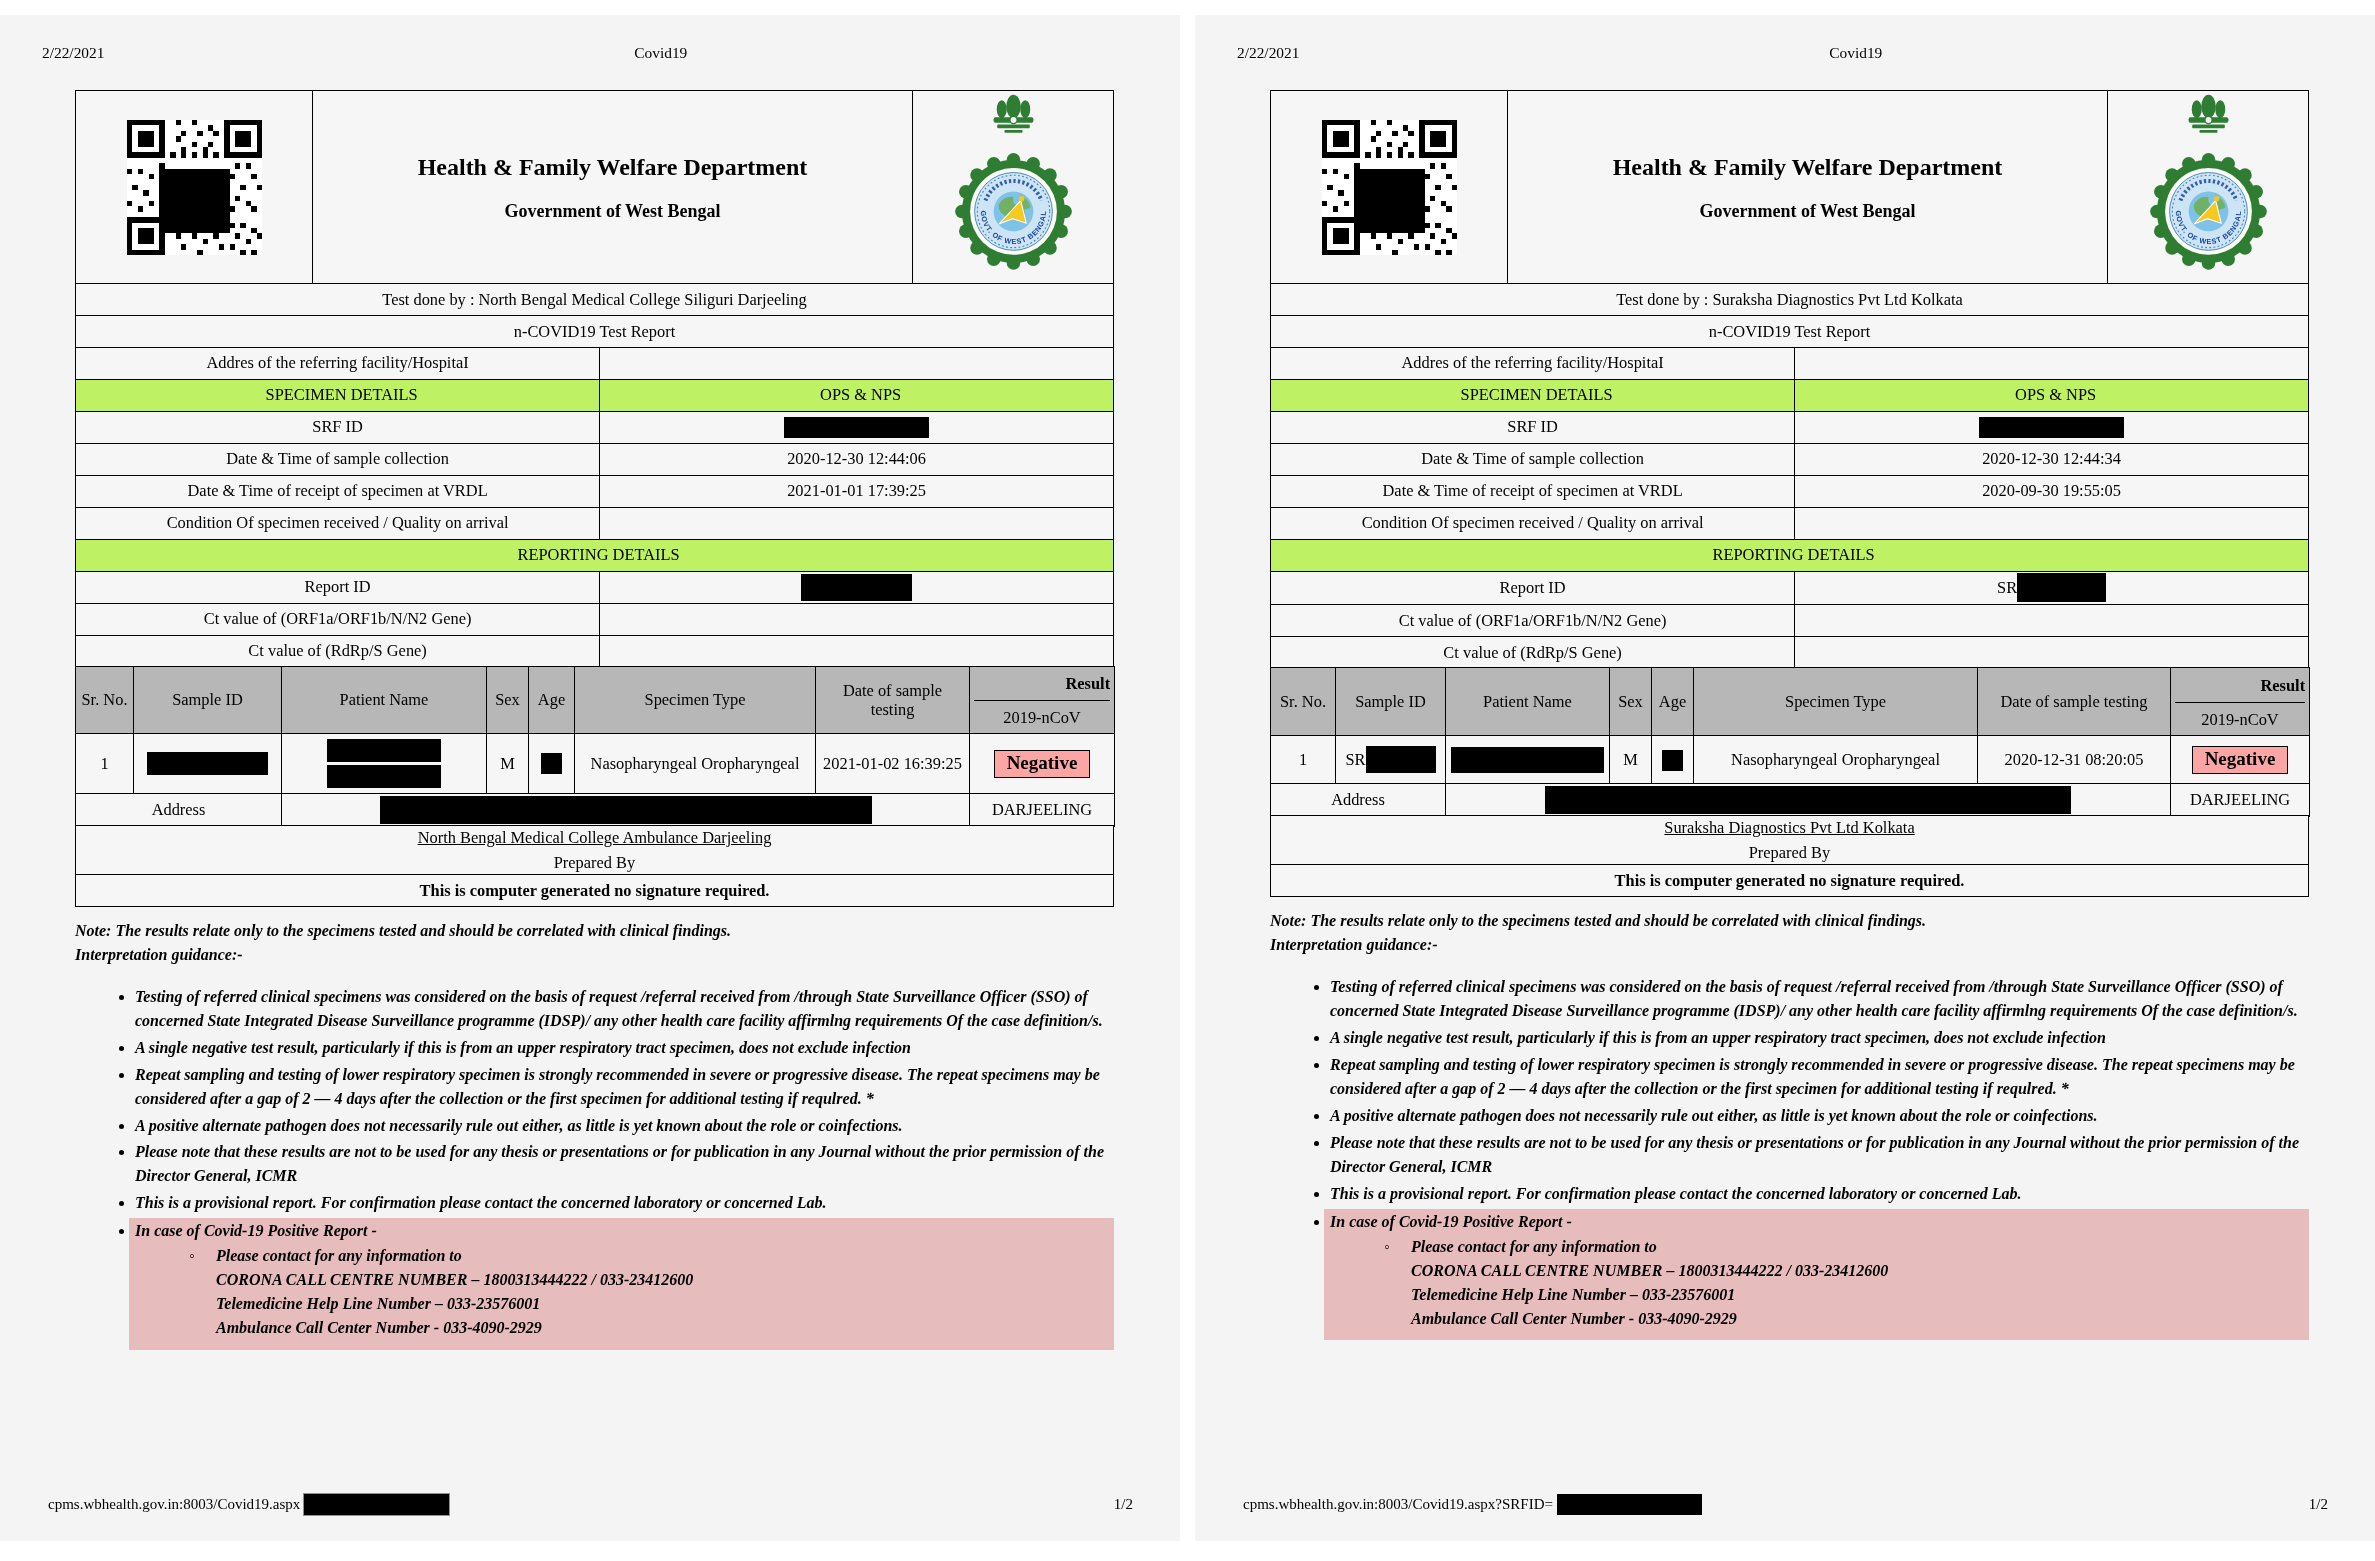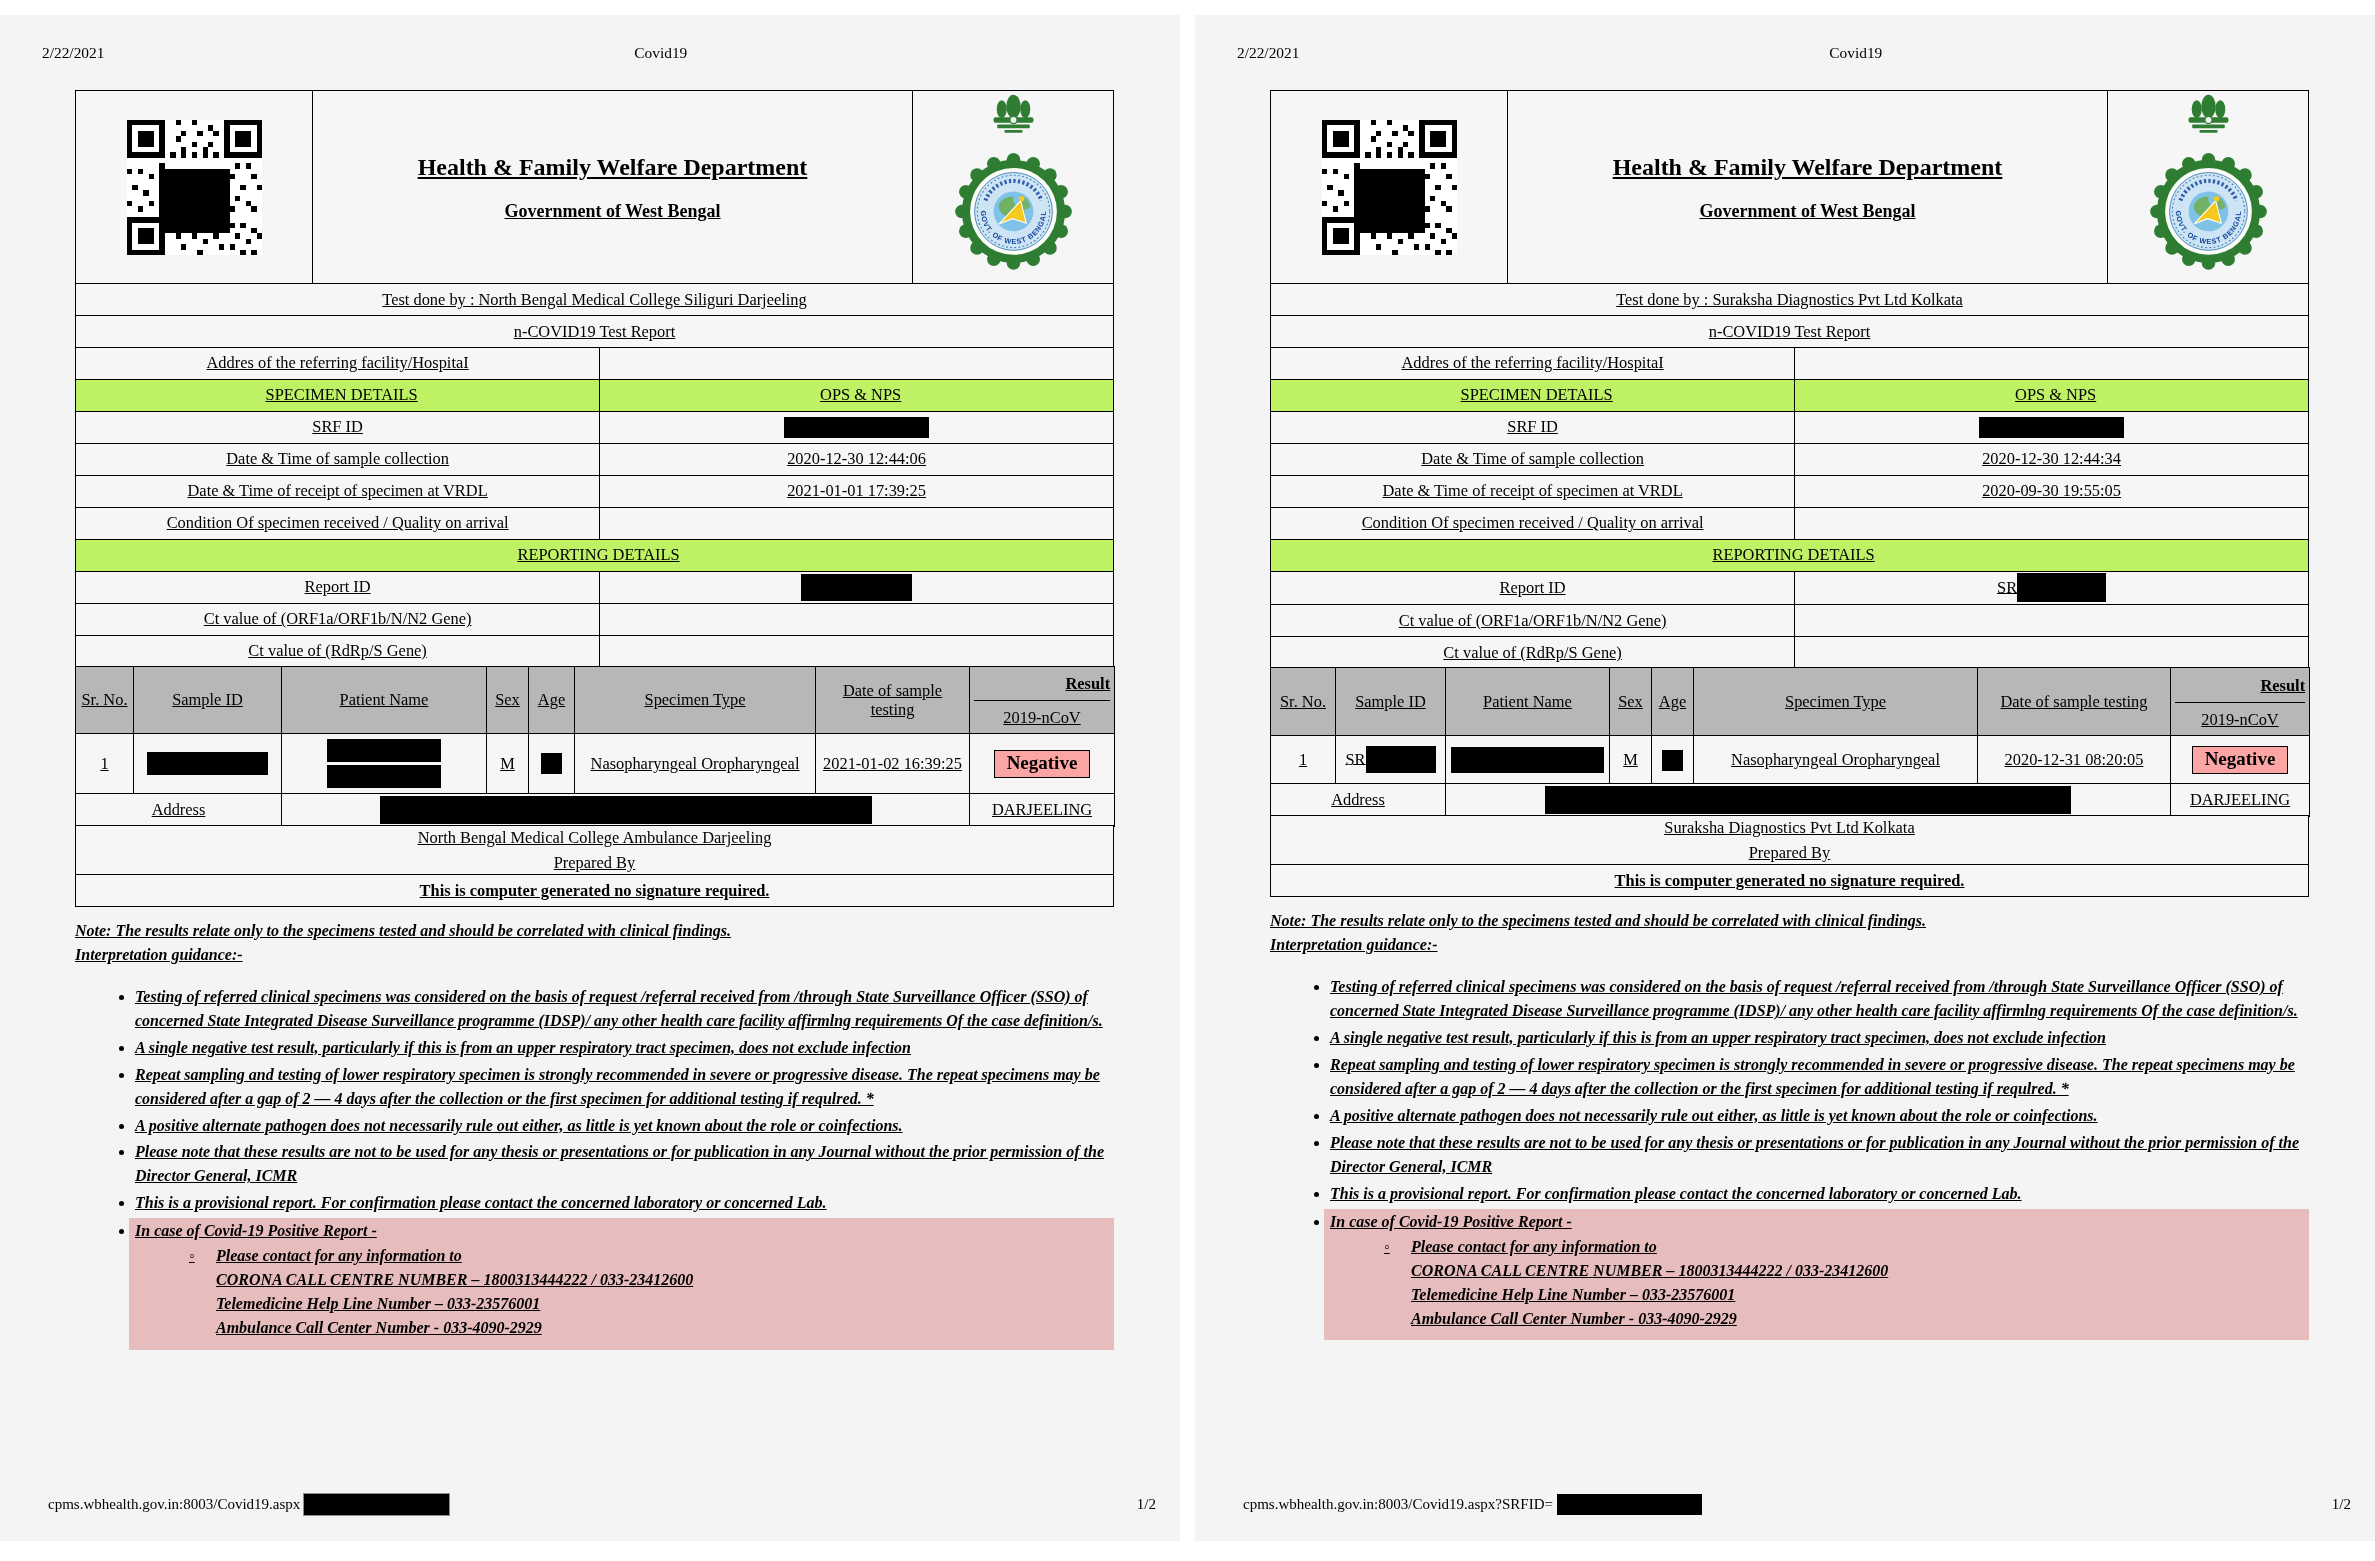--- a/index.html
+++ b/index.html
@@ -7,21 +7,21 @@
   body { font-family:"Liberation Serif","DejaVu Serif",serif; color:#000; }
   .canvas { position:relative; width:2375px; height:1561px; background:#fff; overflow:hidden; }
   .page { position:absolute; top:14.5px; width:1180px; height:1526px; background:#f4f4f4; }
   .page-0 { left:0; }
   .page-1 { left:1195px; }
 
   .print-header { position:absolute; top:29px; left:0; width:100%; height:23px; font-size:15.4px; }
   .ph-date { position:absolute; left:42px; top:0; }
   .ph-title { position:absolute; left:56%; transform:translateX(-50%); top:0; }
 
-  .report { position:absolute; left:75px; top:75px; width:1039px;text-decoration:underline; }
+  .report { position:absolute; left:75px; top:75px; width:1039px; }
 
   table.tbl { width:100%; border-collapse:collapse; table-layout:fixed; background:#f6f6f6; }
   table.tbl + table.tbl { margin-top:-1.9px; }
   .tbl td, .tbl th { border:1.9px solid #000; font-size:16.4px; font-weight:400; text-align:center;
     vertical-align:middle; padding:1.9px 3.9px; height:32px; line-height:1.18; }
   .head-tbl td { height:186px; }
   .qr-cell { width:237px; }
   .emblem-cell { width:201px; }
   .org-title { font-size:24px; font-weight:700; margin-bottom:19.3px; }
   .org-subtitle { font-size:18px; font-weight:700; }
@@ -64,21 +64,21 @@
   col.ic1 { width:50.5%; } col.ic2 { width:49.5%; }
 
   
   .notes { margin-top:11.6px; font-weight:700; font-style:italic; font-size:16px; line-height:24px; }
   ul.guide { list-style:disc; margin:18.3px 0 0 0; padding-left:60px; }
   ul.guide li { margin-bottom:2.9px; }
   .pink { background:#e7bcbc; margin-left:-5.8px; padding:1px 7.7px 9.7px 5.8px; }
   .subitem { display:flex; margin-top:1px; }
   .submark { width:27px; margin-left:54px; flex:none; }
 
-  .page-footer { position:absolute; left:48px; right:24px; top:1479px; display:flex; align-items:center;
+  .page-footer { position:absolute; left:48px; right:47px; top:1479px; display:flex; align-items:center;
     font-size:15px; }
   .pf-page { margin-left:auto; }
   .qr { display:block; margin:0 auto; }
   .emblem { display:block; margin:0 auto; }
 </style>
 </head>
 <body>
 
 <div class="canvas">
   <div id="pages">

